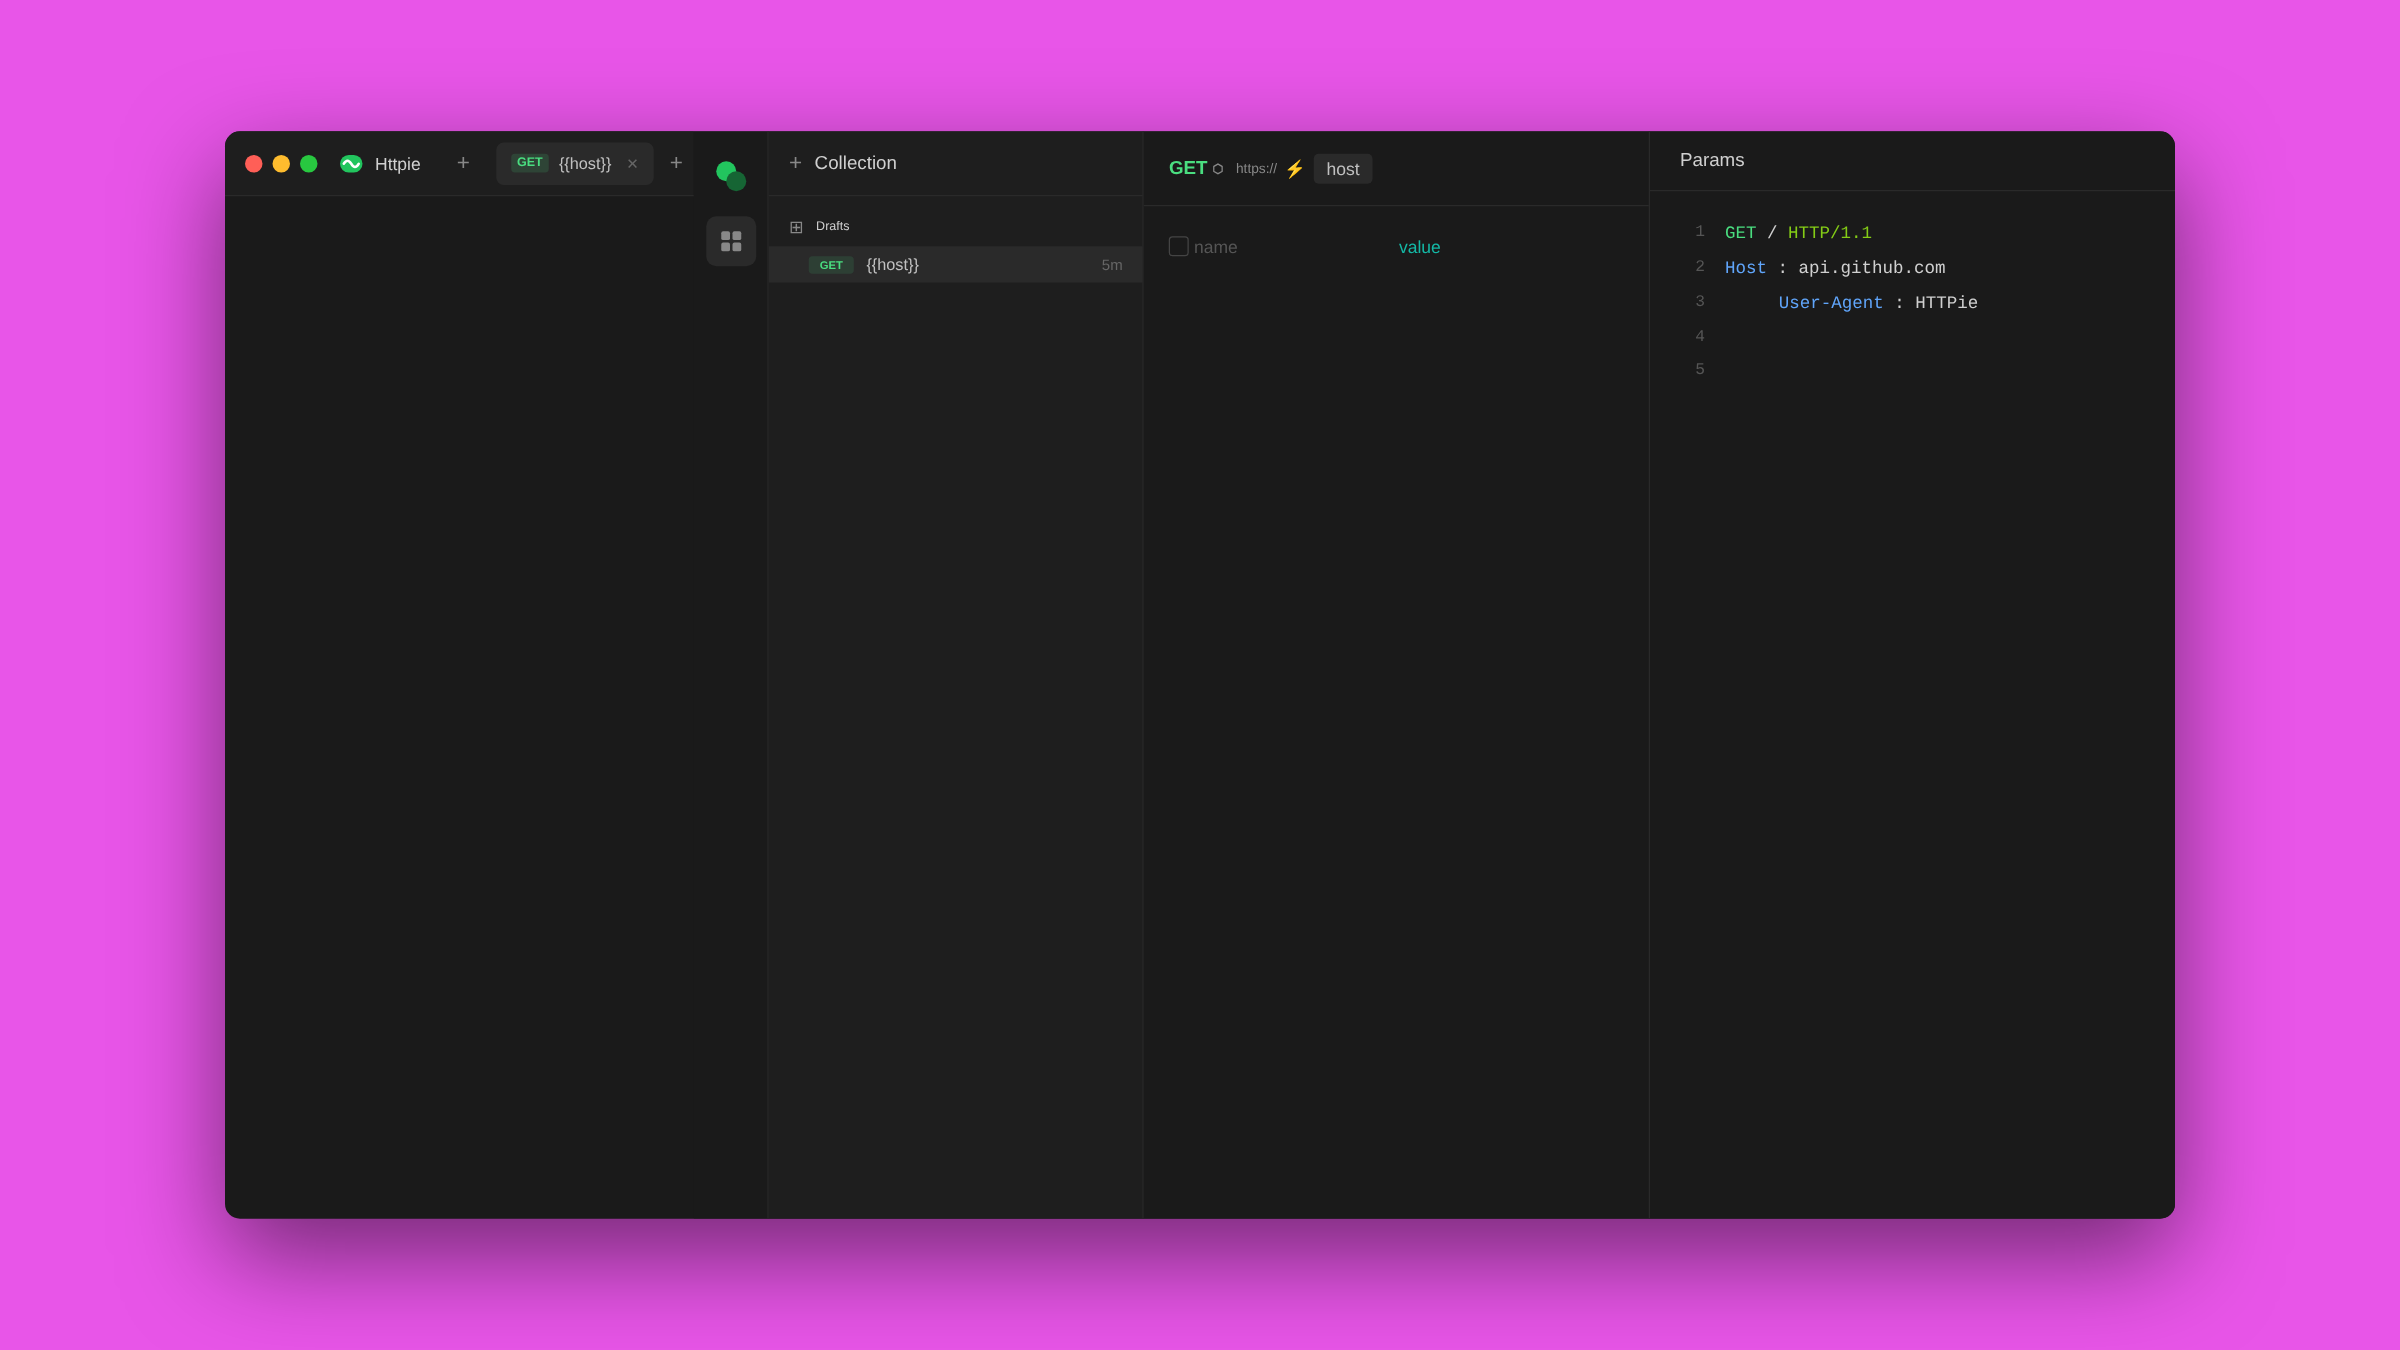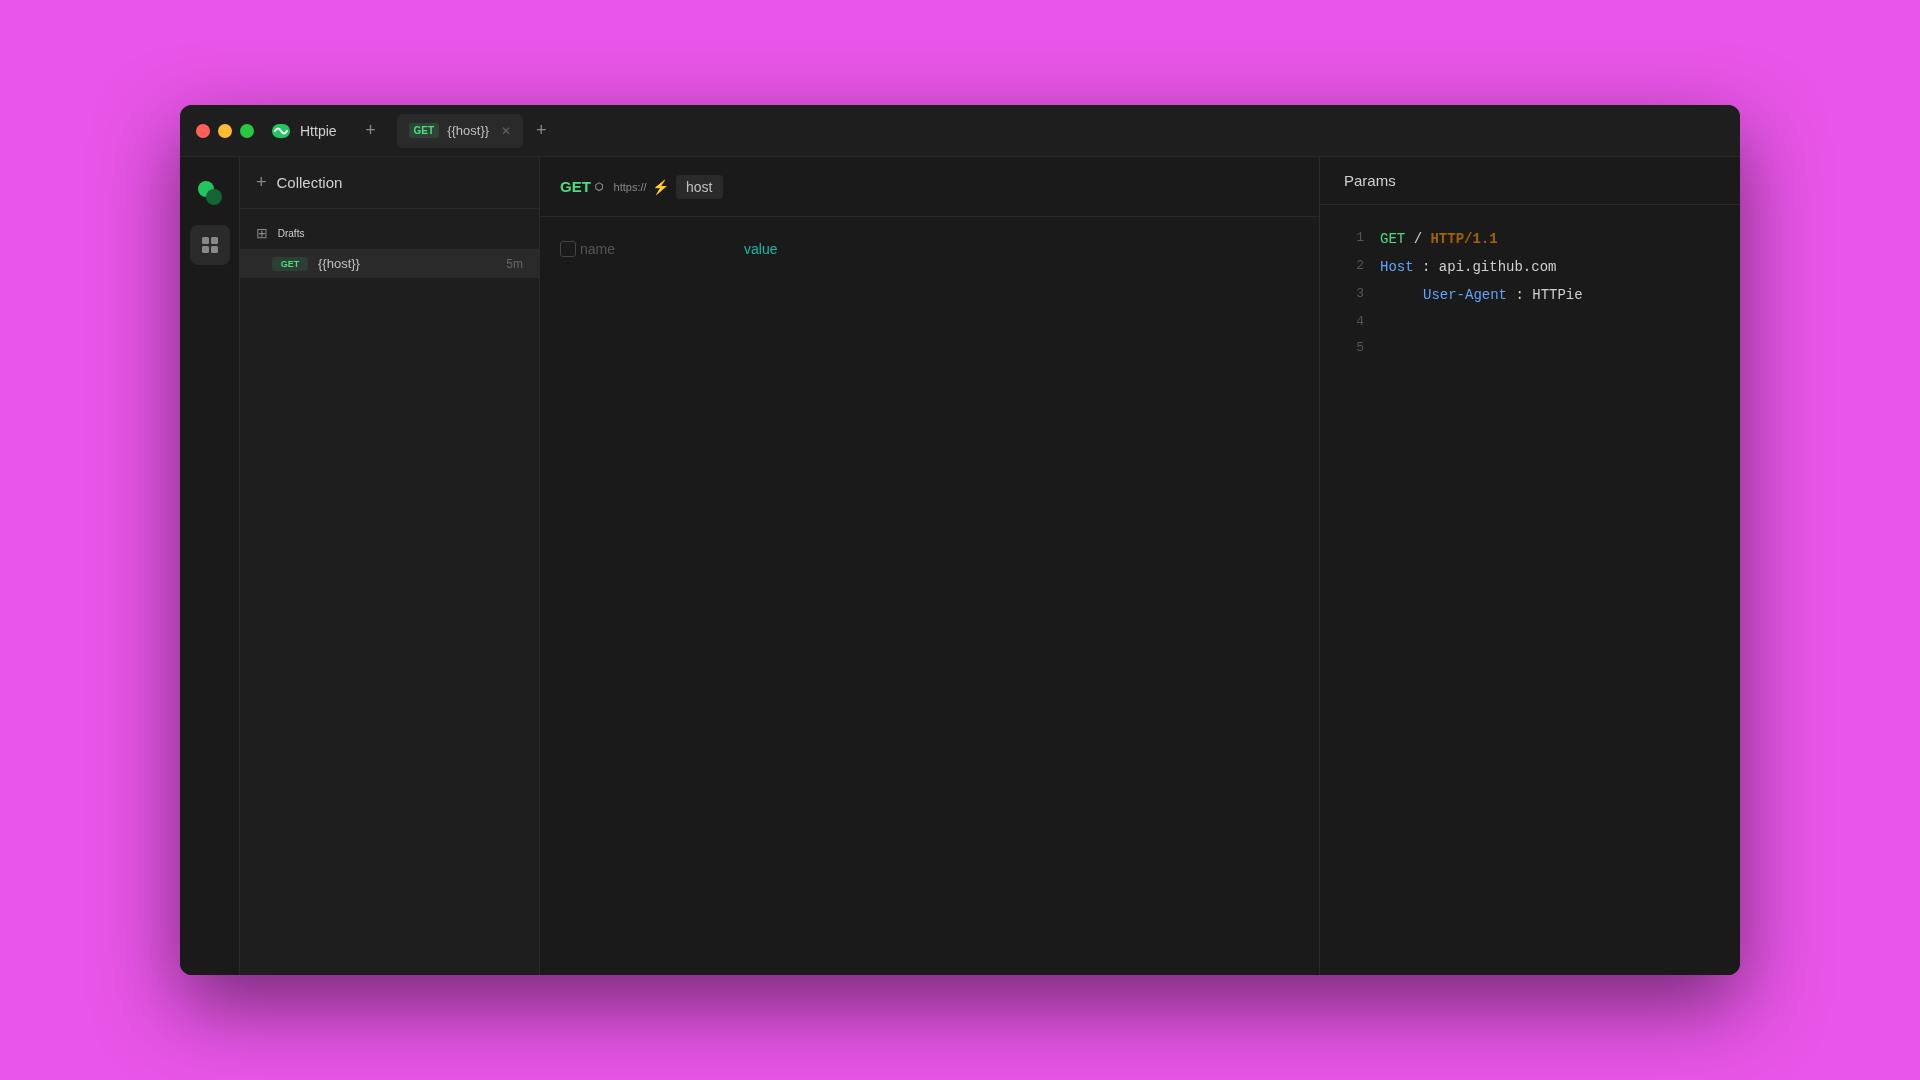--- a/index.html
+++ b/index.html
@@ -14,21 +14,21 @@
       overflow: hidden;
     }
 
     .app-window {
       width: 1560px;
       height: 870px;
       background: #1a1a1a;
       border-radius: 12px;
       overflow: hidden;
       display: flex;
-      flex-direction: column;
+      flex-direction: row;
       box-shadow: 0 30px 80px rgba(0,0,0,0.5);
       justify-content: center;
     }
 
     
     .title-bar {
       height: 52px;
       background: #1e1e1e;
       display: flex;
       align-items: center;
@@ -419,21 +419,21 @@
       color: #555;
       min-width: 20px;
       text-align: right;
       font-size: 13px;
     }
 
     .line-content { }
 
     .kw-get { color: #4ade80; }
     .kw-slash { color: #d0d0d0; }
-    .kw-http { color: #a16207; font-weight: bold; }
+    .kw-http { color: #84cc16; }
     .kw-host-label { color: #60a5fa; }
     .kw-colon { color: #d0d0d0; }
     .kw-host-val { color: #d0d0d0; }
     .kw-ua-label { color: #60a5fa; margin-left: 43px; }
     .kw-ua-val { color: #d0d0d0; }
   </style>
 </head>
 <body>
 
 <div class="app-window">

